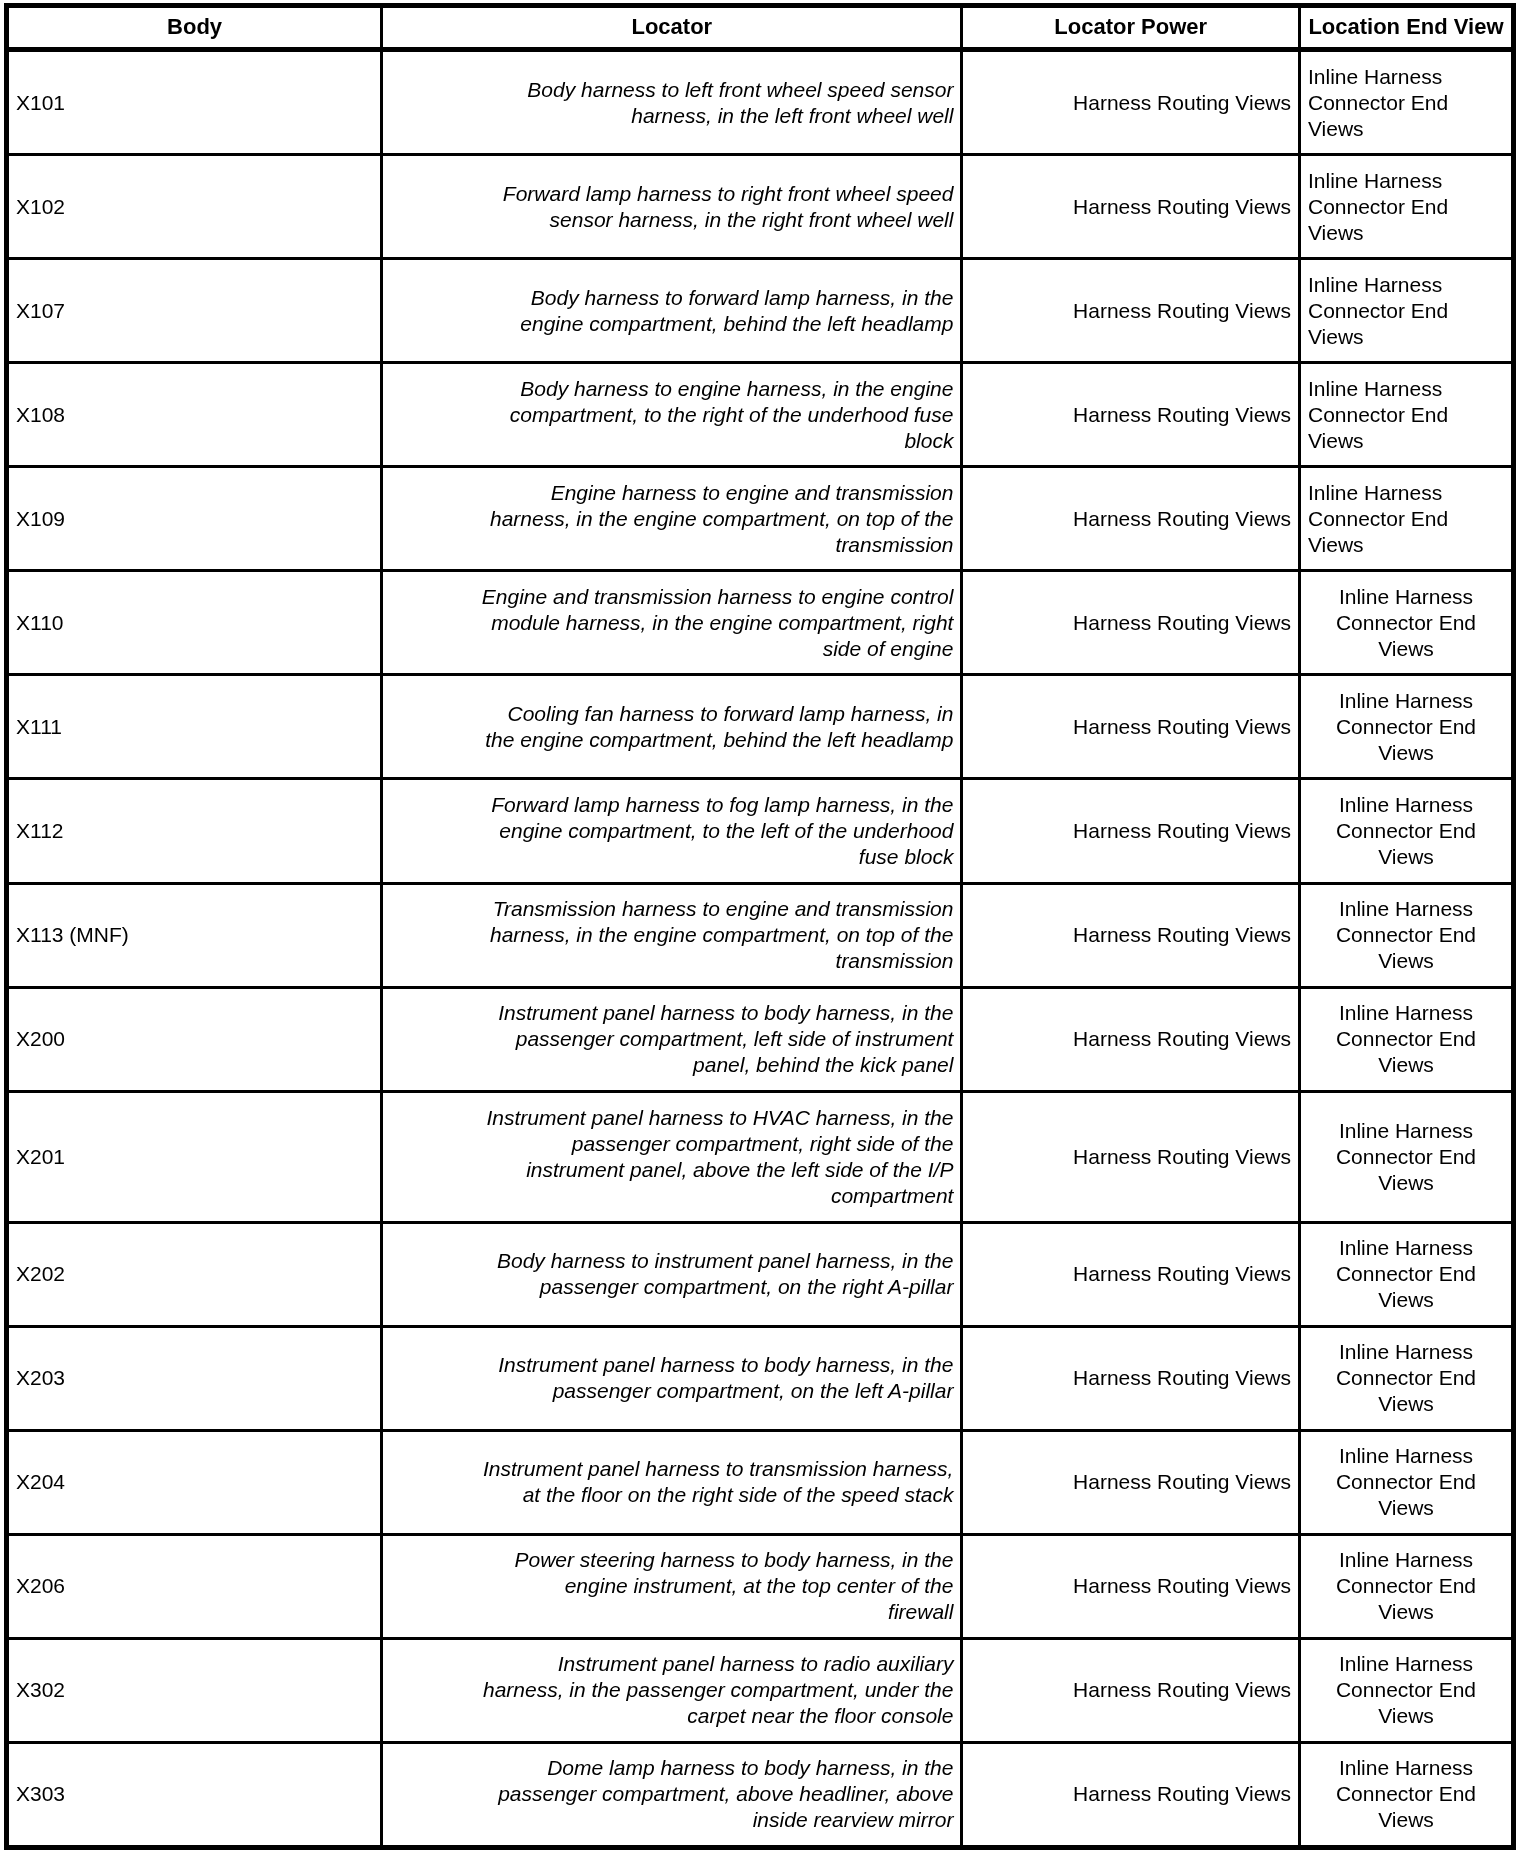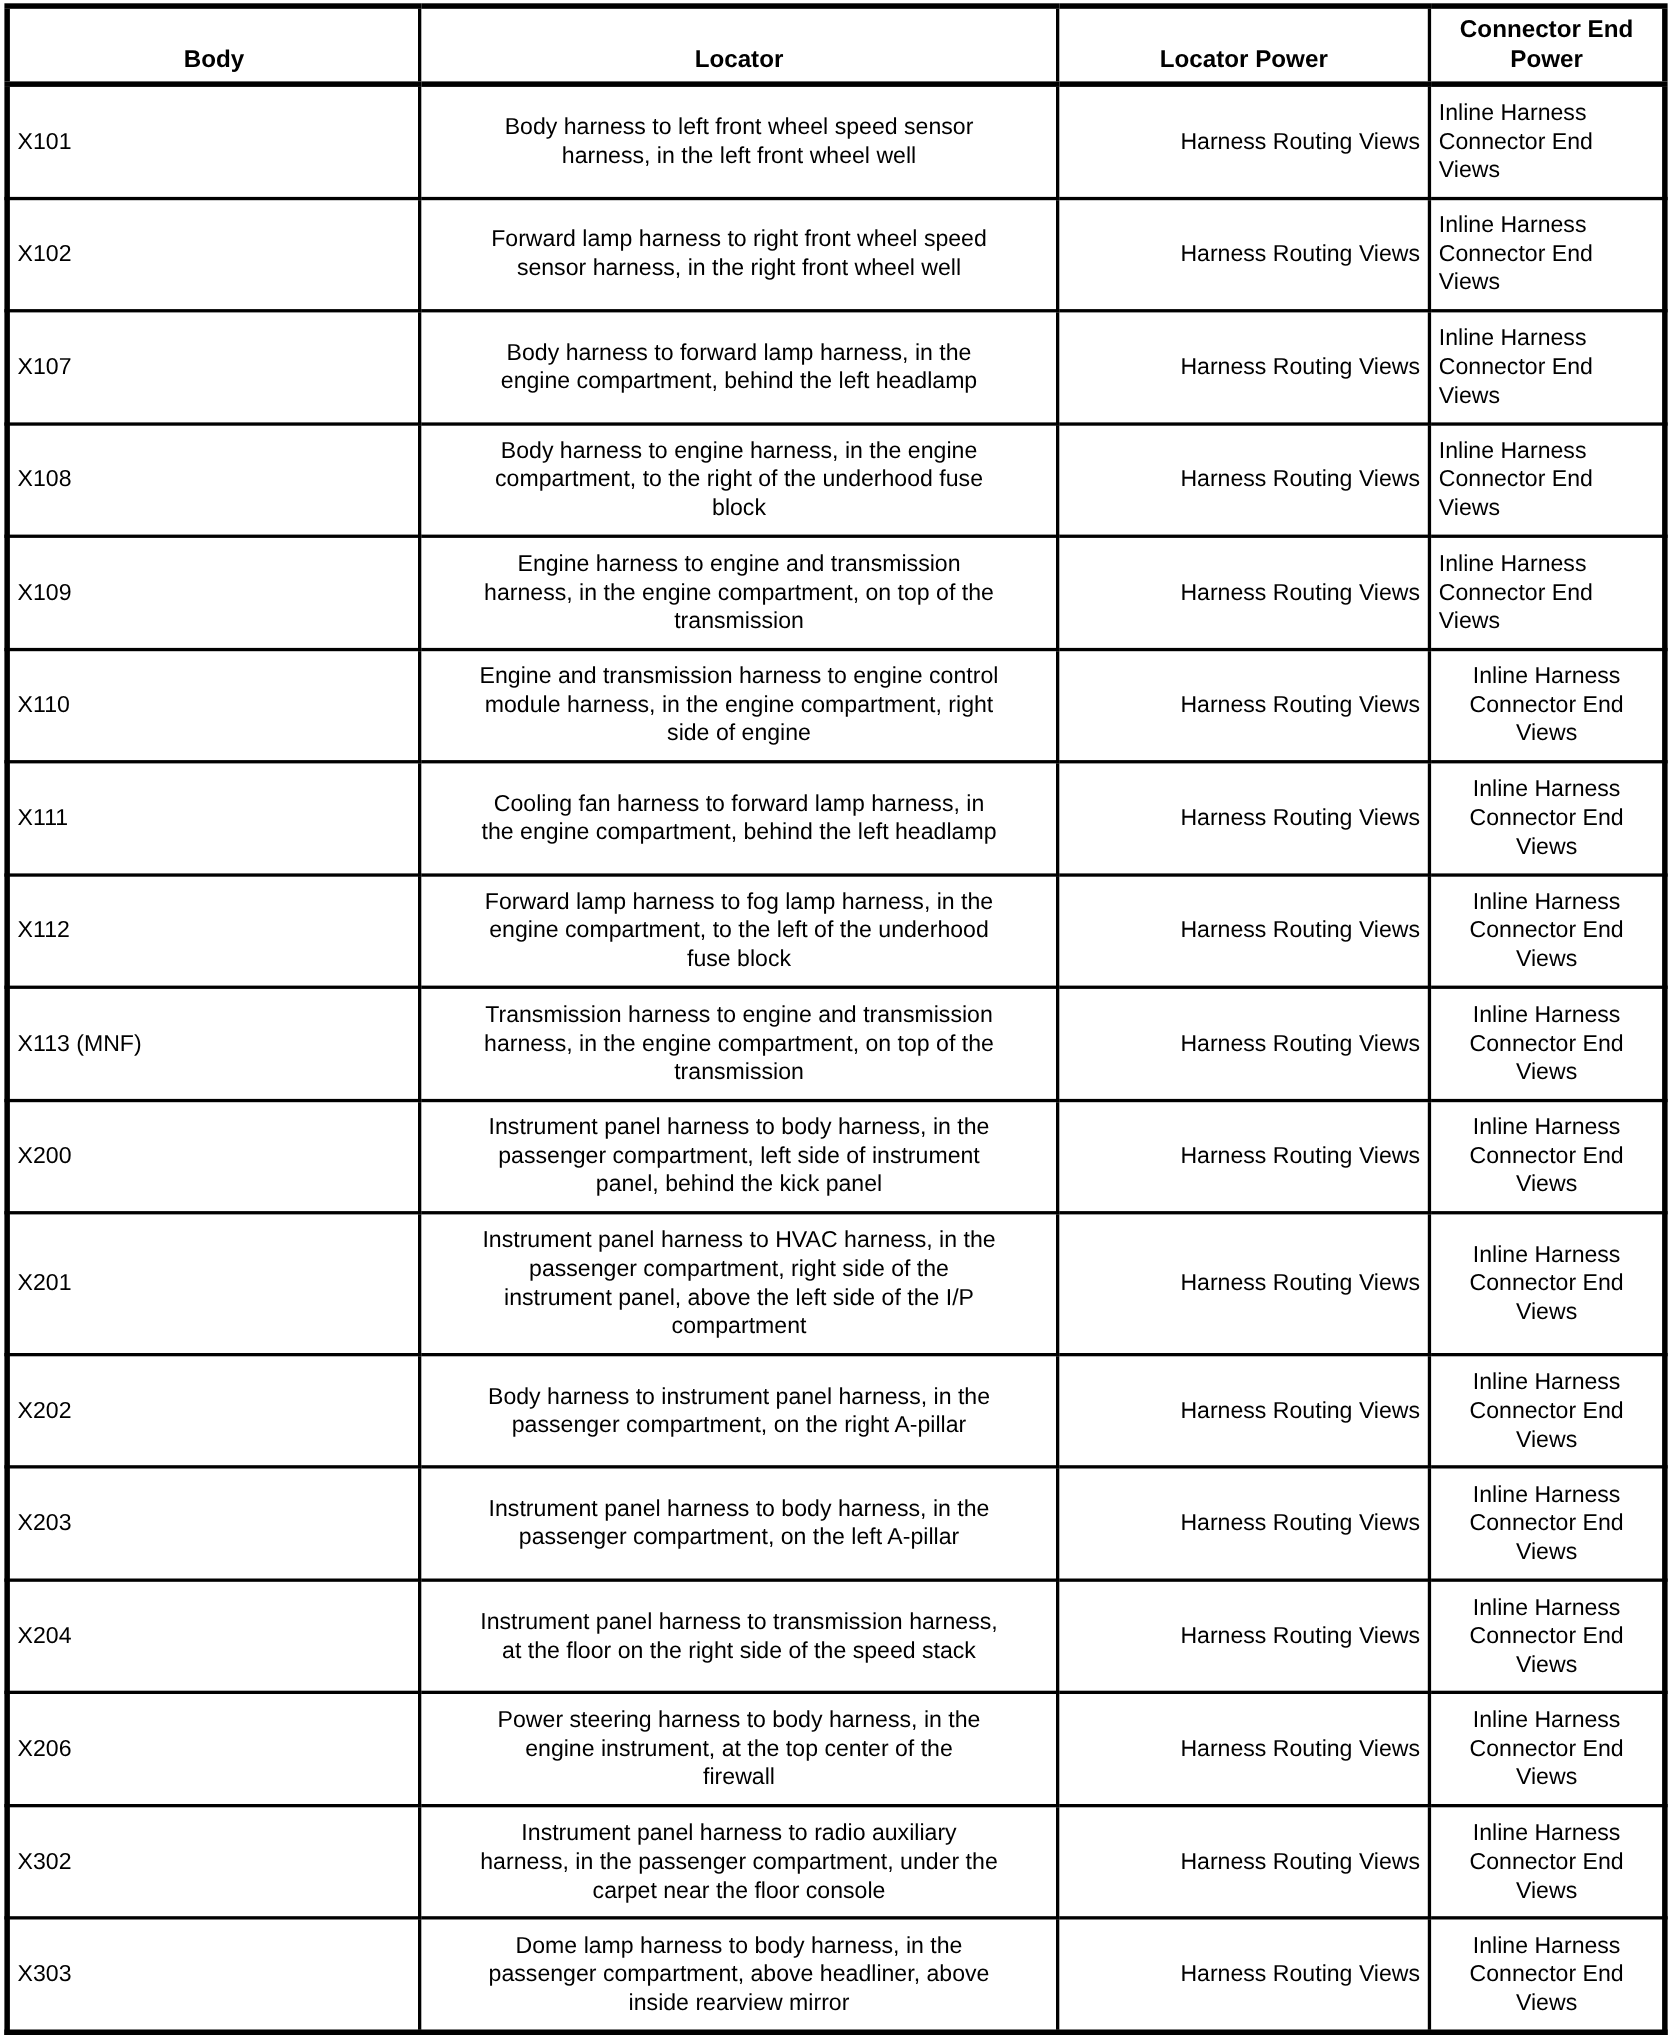--- a/index.html
+++ b/index.html
@@ -44,22 +44,23 @@
     border: 3px solid #000000;
     vertical-align: middle;
     font-size: 21px;
     line-height: 26px;
     padding: 10px 7px;
   }
   td.td-name {
     text-align: left;
   }
   td.td-location {
-    text-align: center;
+    text-align: right;
     white-space: pre-line;
+    font-style: italic;
   }
   td.td-locator {
     text-align: right;
   }
   td.td-connector.align-left {
     text-align: left;
   }
   td.td-connector.align-center {
     text-align: center;
   }
@@ -73,21 +74,21 @@
       <col class="c-name">
       <col class="c-location">
       <col class="c-locator">
       <col class="c-connector">
     </colgroup>
     <thead>
       <tr>
         <th class="th">Body</th>
         <th class="th">Locator</th>
         <th class="th">Locator Power</th>
-        <th class="th">Connector End Power</th>
+        <th class="th">Location End View</th>
       </tr>
     </thead>
     <tbody id="table-body">
         <tr class="data-row">
     <td class="td td-name">X101</td>
     <td class="td td-location">Body harness to left front wheel speed sensor
 harness, in the left front wheel well</td>
     <td class="td td-locator">Harness Routing Views</td>
     <td class="td td-connector align-left">Inline Harness Connector End Views</td>
   </tr>

